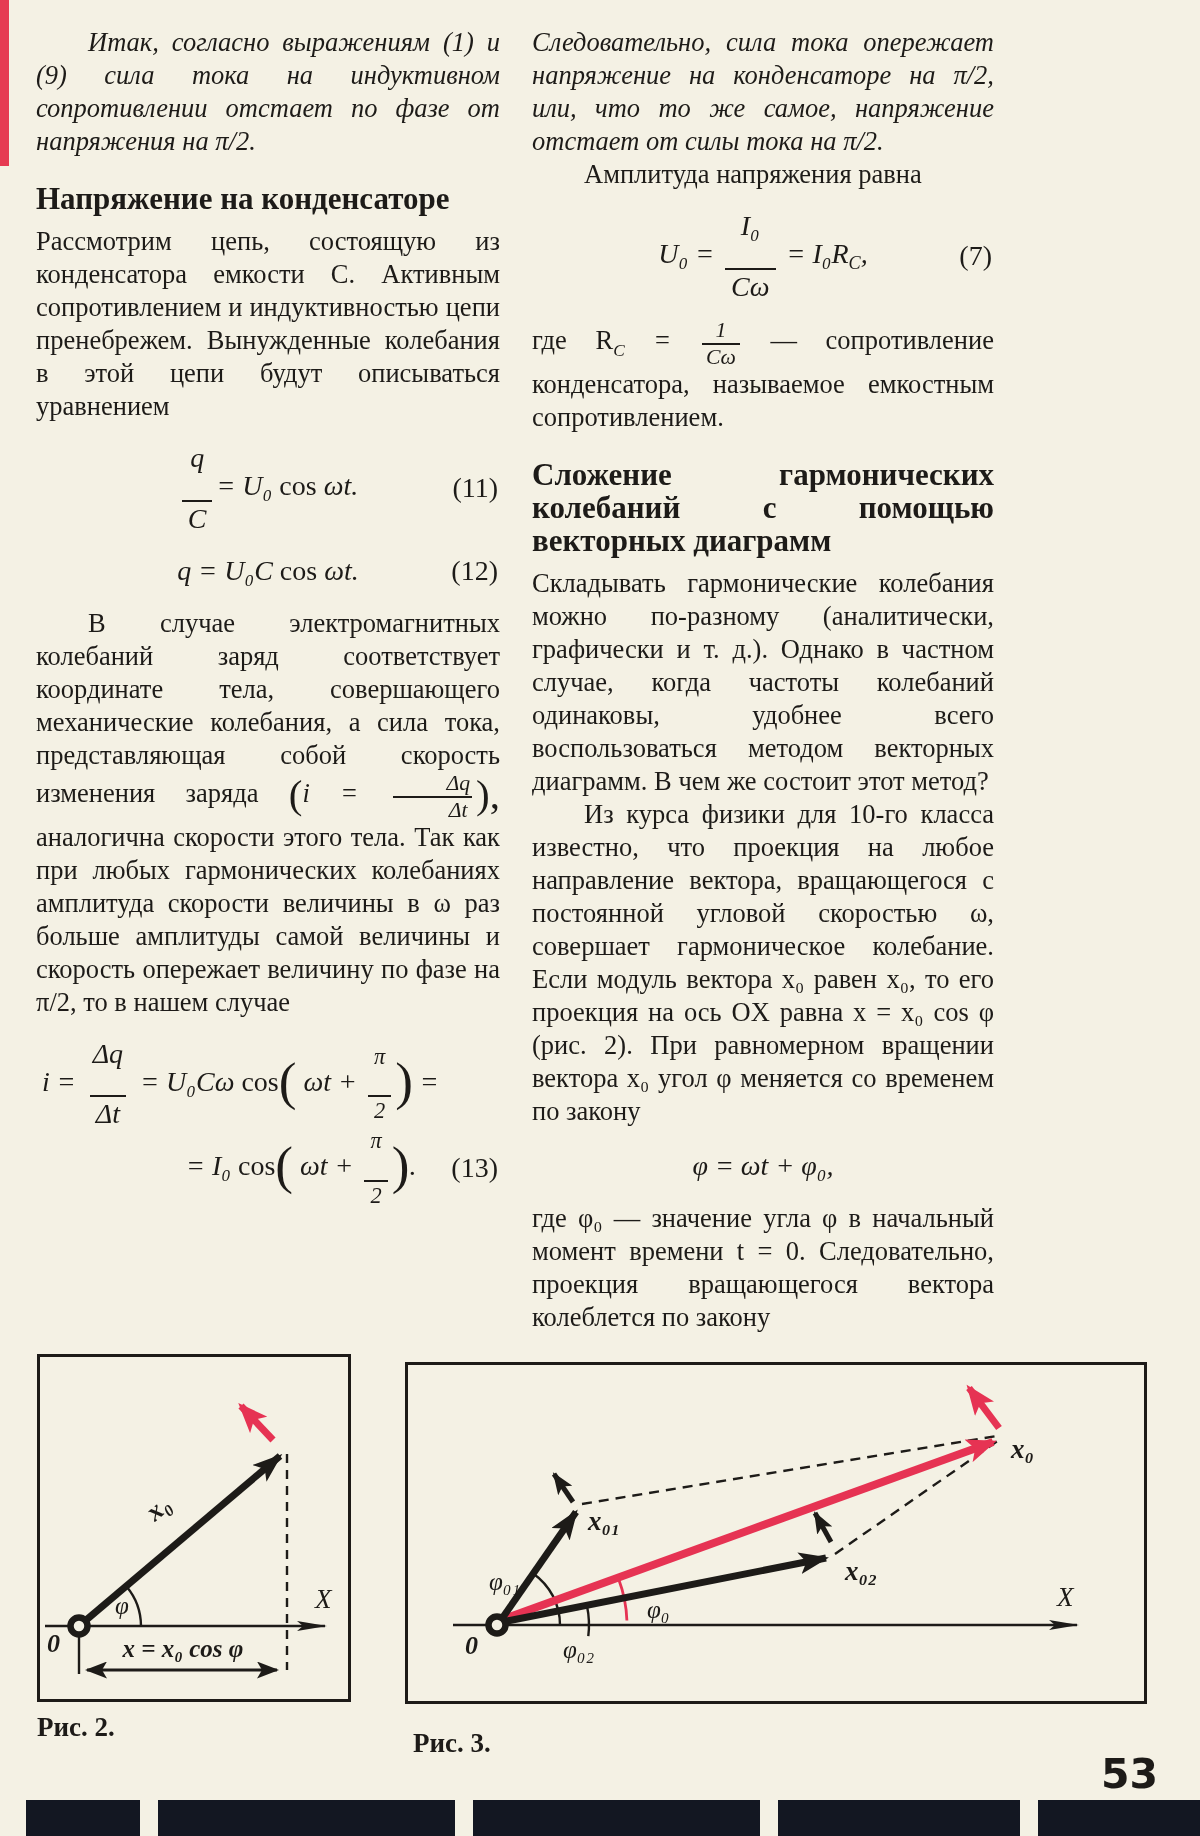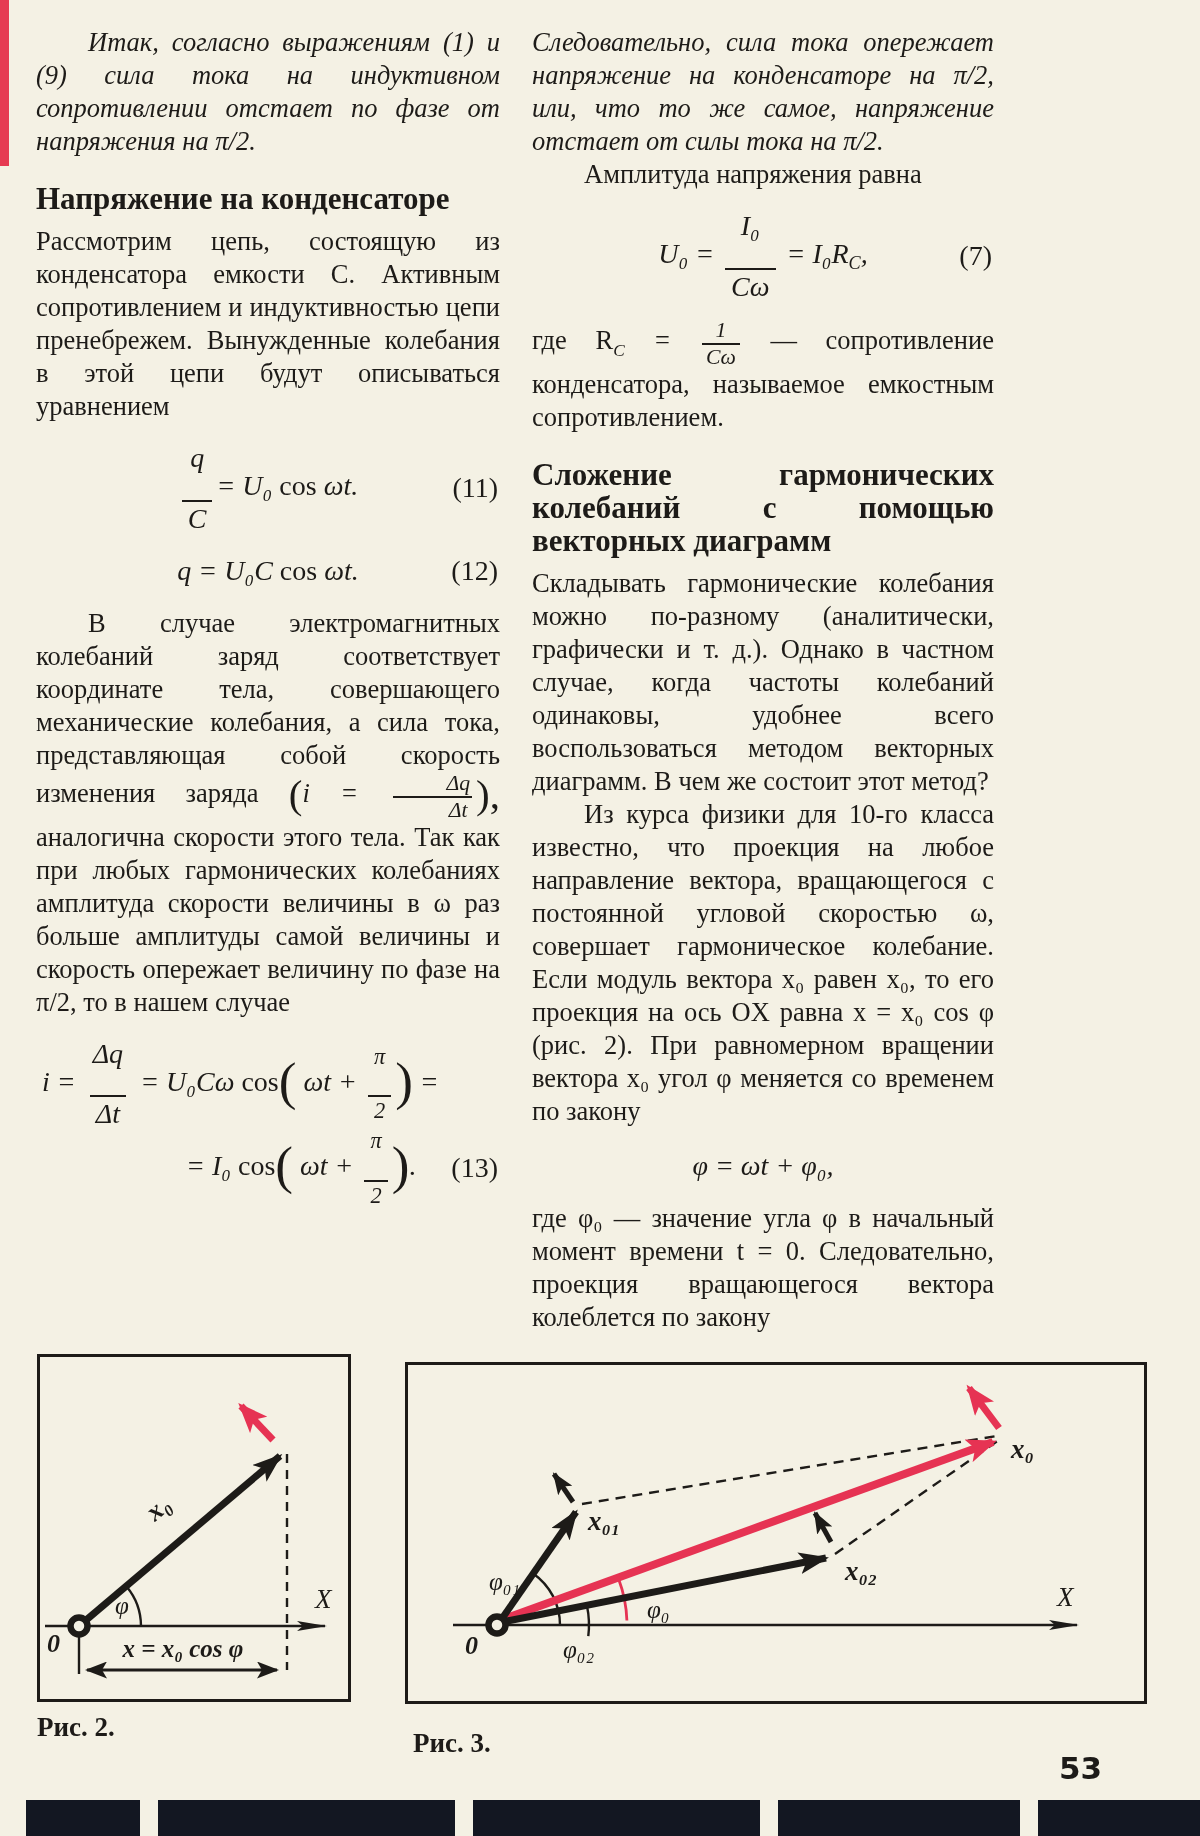--- a/index.html
+++ b/index.html
@@ -42,21 +42,21 @@
   sub{font-size:0.65em;}
 
   
   .fig{position:absolute;}
   .figcap{position:absolute;font-weight:bold;font-size:27px;}
   svg text{font-family:"Liberation Serif", serif;}
   .vlbl{font-weight:bold;font-style:italic;font-size:27px;fill:#1d1b18;}
   .alabel{font-style:italic;font-size:25px;fill:#1d1b18;}
   .axlbl{font-style:italic;font-size:27px;fill:#1d1b18;}
   .olbl{font-weight:bold;font-style:italic;font-size:26px;fill:#1d1b18;}
-  .page-num{position:absolute;left:1059px;top:1750px;font-weight:bold;font-size:31px;
+  .page-num{position:absolute;left:1101px;top:1750px;font-weight:bold;font-size:41px;
             font-family:"DejaVu Sans", sans-serif;}
 </style>
 </head>
 <body>
 
 <div class="page">
 
   <div class="edge-red"></div>
 
   <div class="col col-left">

